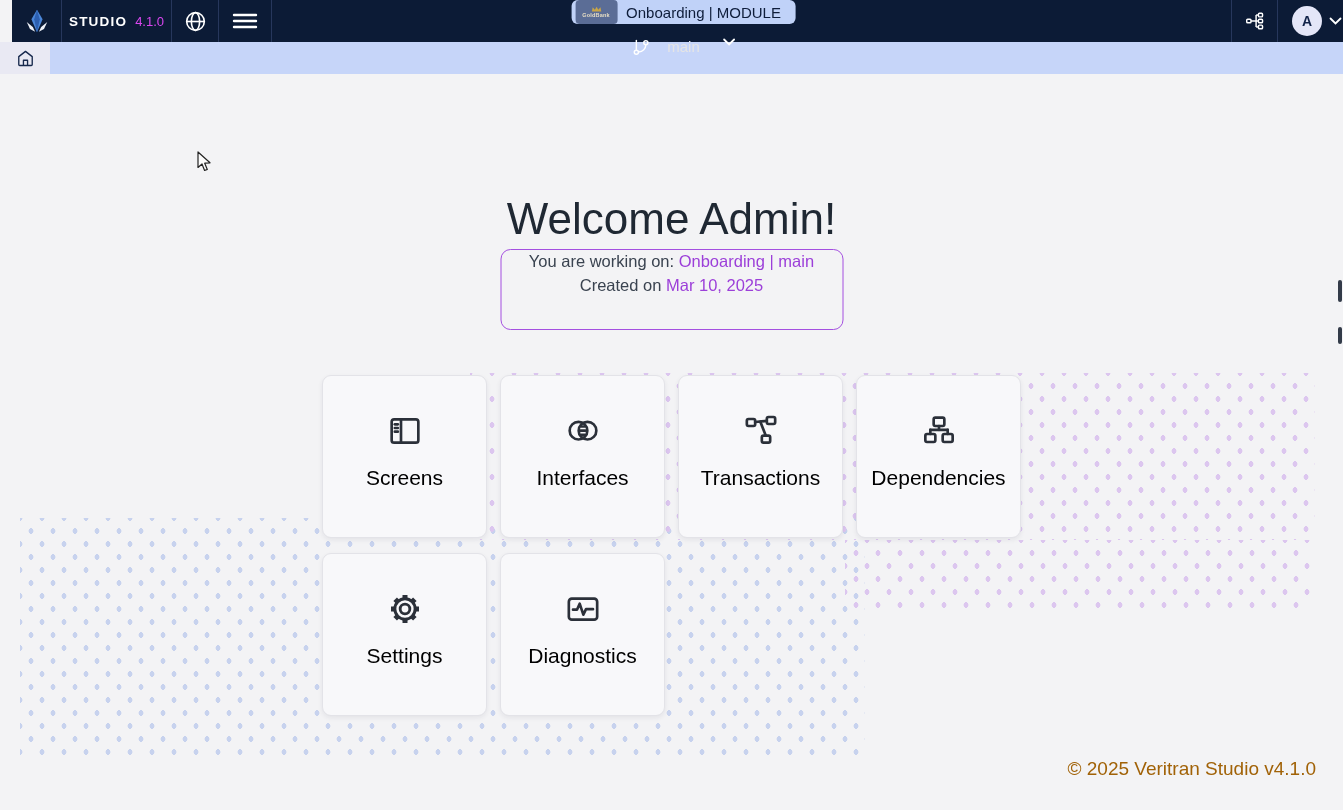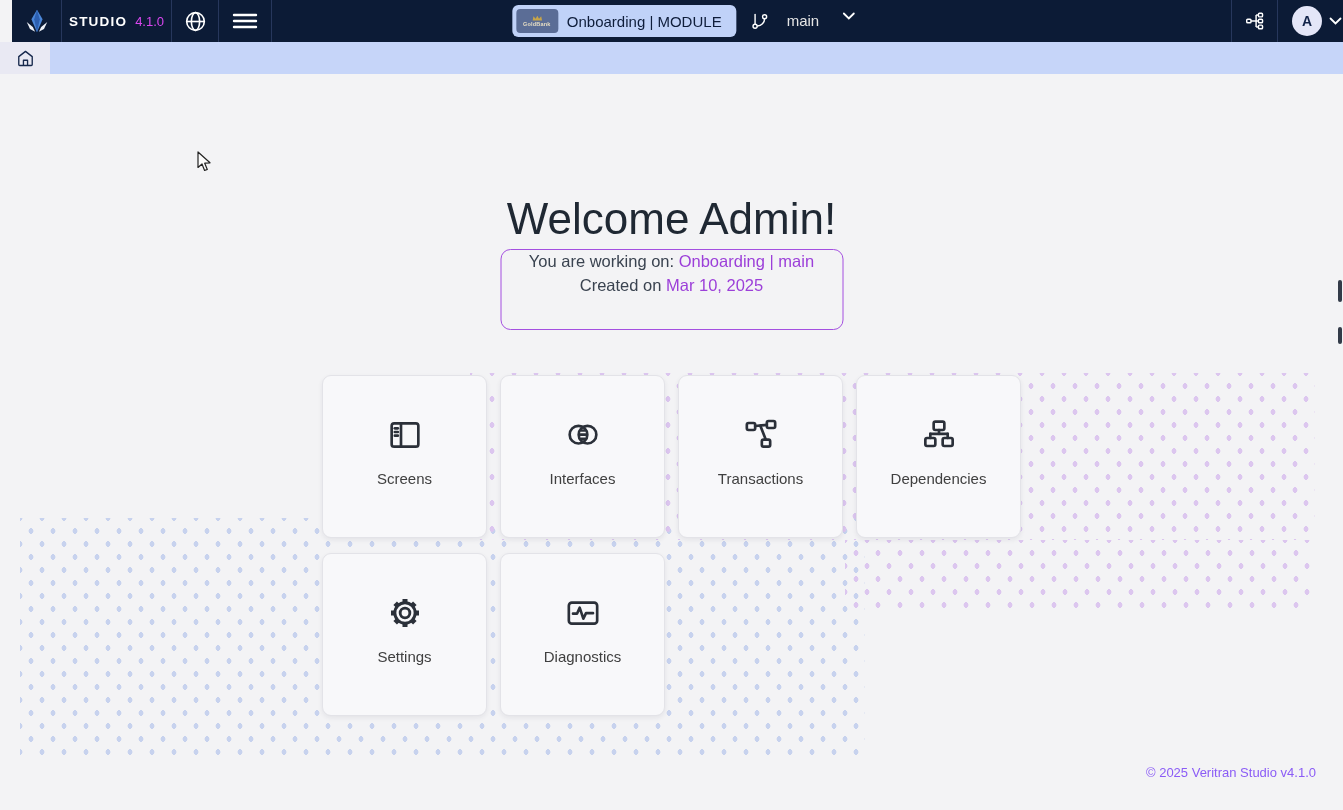--- a/index.html
+++ b/index.html
@@ -12,21 +12,21 @@
     background:#0c1b36; display:flex; align-items:stretch; z-index:30; }
   .nav-cell { display:flex; align-items:center; justify-content:center;
     border-right:1px solid #27375c; }
   .cell-logo { width:50px; }
   .cell-brand { width:110px; gap:8px; }
   .brand-product { color:#fff; font-weight:700; font-size:13.5px; letter-spacing:1.2px; }
   .brand-version { color:#d946ef; font-size:13px; }
   .cell-globe { width:47px; cursor:pointer; }
   .cell-menu { width:53px; cursor:pointer; }
   .nav-center { position:absolute; left:50%; top:0; height:42px;
-    transform:translateX(-50%); display:flex; align-items:center; gap:14px; }
+    transform:translateX(-50%); display:flex; align-items:center; gap:14px;flex-direction:column; }
   .module-pill { display:flex; align-items:center; height:32px;
     background:#c0d2f8; border-radius:6px; padding:0 15px 0 4px; gap:9px; cursor:pointer; }
   .pill-badge { width:42px; height:24px; background:#5b6d96; border-radius:4px;
     display:flex; flex-direction:column; align-items:center; justify-content:center; }
   .pill-badge-text { font-size:5.5px; font-weight:700; color:#e6ddc4; letter-spacing:.2px; }
   .pill-label { font-size:15px; color:#0e1d3a; white-space:nowrap; }
   .branch { display:flex; gap:17px; color:#e5e5e5; cursor:pointer; }
   .branch-name { font-size:15px; font-weight:500; }
   .branch .chev { margin-left:6px; }
   .nav-right { position:absolute; right:0; top:0; height:42px; display:flex; align-items:stretch; }
@@ -62,26 +62,26 @@
   .link-purple { color:#9c3fd9; }
 
   .card-grid { position:absolute; left:322px; top:375px; display:grid;
     grid-template-columns:repeat(4,165px); grid-auto-rows:163px;
     column-gap:13px; row-gap:15px; z-index:10; }
   .card { background:#f8f8fa; border:1px solid #e3e3e8; border-radius:9px;
     box-shadow:0 2px 5px rgba(25,25,55,.07);
     display:flex; flex-direction:column; align-items:center; justify-content:center;
     gap:13px; padding-bottom:14px; cursor:pointer; }
   .card .icon-wrap { height:44px; display:flex; align-items:center; justify-content:center; }
-  .card-label { font-size:15px; color:#404040; }
+  .card-label { font-size:21px; color:#000000; }
   .card svg { stroke:#2b3039; fill:none; stroke-width:1.6;
     stroke-linecap:round; stroke-linejoin:round; }
 
-  .footer { position:absolute; right:27px; bottom:30px; font-size:13px;
-    color:#8b5cf6; z-index:5; }
+  .footer { position:absolute; right:27px; bottom:30px; font-size:19px;
+    color:#a16207; z-index:5; }
 
   
   .scroll-thumb { position:absolute; right:1px; width:4px; background:#333b49;
     border-radius:2px; z-index:40; }
   .thumb-a { top:280px; height:22px; }
   .thumb-b { top:327px; height:17px; }
 
   .cursor { position:absolute; left:197px; top:151px; z-index:50; }
 </style>
 </head>

